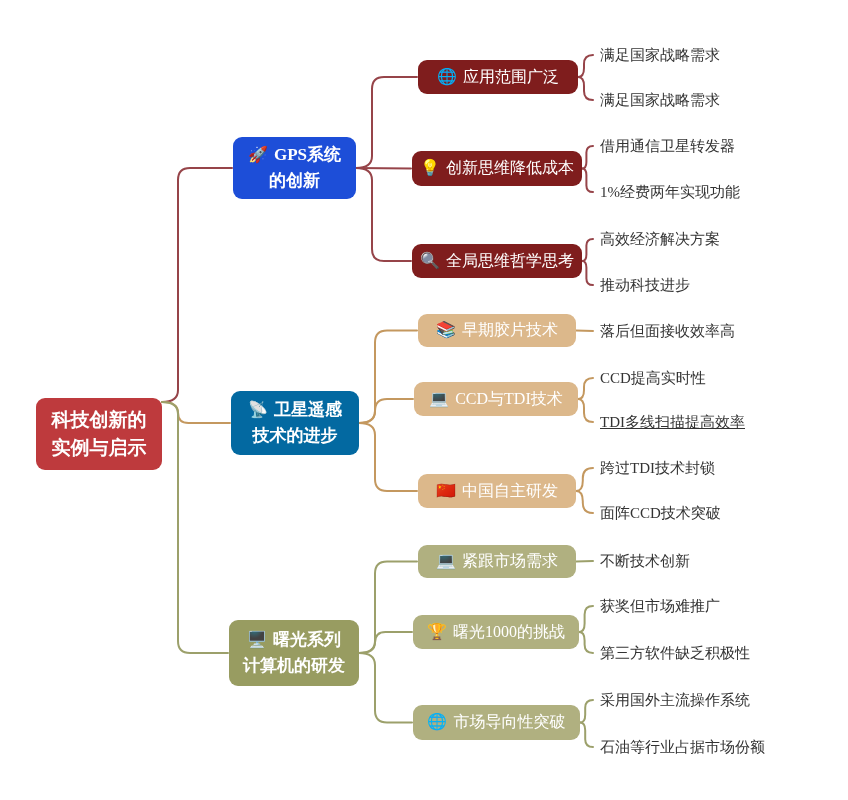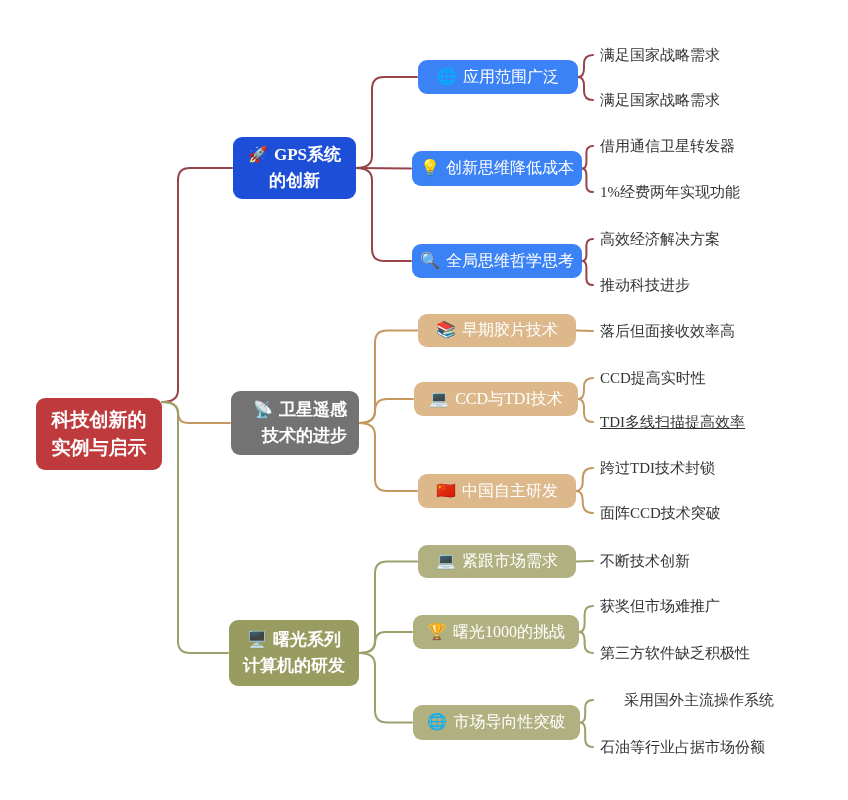--- a/index.html
+++ b/index.html
@@ -10,24 +10,24 @@
   svg.links{position:absolute;left:0;top:0;z-index:0;}
   .node{
     position:absolute;z-index:1;box-sizing:border-box;
     display:flex;flex-direction:column;align-items:center;justify-content:center;
     color:#ffffff;border-radius:9px;text-align:center;
   }
   .node .inner{display:block;}
   .root{background:#BE3A3D;font-size:19px;font-weight:bold;line-height:1.5;padding:2px 8px;}
   .main{font-size:17px;font-weight:600;line-height:1.55;padding:2px 10px;}
   .m0{background:#1d4ed8;}
-  .m1{background:#737373;text-align:right;}
+  .m1{background:#0369a1;}
   .m2{background:#989C61;}
   .sub{font-size:16px;font-weight:500;white-space:nowrap;padding:2px 8px;}
-  .s0{background:#3b82f6;}
+  .s0{background:#7f1d1d;}
   .s1{background:#DCB88B;}
   .s2{background:#B0B080;}
   .leaf{
     position:absolute;z-index:1;font-size:15px;color:#333333;
     line-height:22px;white-space:nowrap;
   }
   .ic{font-style:normal;margin-right:6px;font-size:16px;}
 </style>
 </head>
 <body>
@@ -115,15 +115,15 @@
   <div class="leaf" id="l020" style="left:600px;top:228px;height:22px;">高效经济解决方案</div>
   <div class="leaf" id="l021" style="left:600px;top:274px;height:22px;text-align:center;">推动科技进步</div>
   <div class="leaf" id="l100" style="left:600px;top:320px;height:22px;">落后但面接收效率高</div>
   <div class="leaf" id="l110" style="left:600px;top:367px;height:22px;">CCD提高实时性</div>
   <div class="leaf" id="l111" style="left:600px;top:411px;height:22px;text-decoration:underline;">TDI多线扫描提高效率</div>
   <div class="leaf" id="l120" style="left:600px;top:457px;height:22px;">跨过TDI技术封锁</div>
   <div class="leaf" id="l121" style="left:600px;top:502px;height:22px;">面阵CCD技术突破</div>
   <div class="leaf" id="l200" style="left:600px;top:550px;height:22px;">不断技术创新</div>
   <div class="leaf" id="l210" style="left:600px;top:595px;height:22px;">获奖但市场难推广</div>
   <div class="leaf" id="l211" style="left:600px;top:642px;height:22px;">第三方软件缺乏积极性</div>
-  <div class="leaf" id="l220" style="left:600px;top:689px;height:22px;margin-left:24px;">采用国外主流操作系统</div>
+  <div class="leaf" id="l220" style="left:600px;top:689px;height:22px;">采用国外主流操作系统</div>
   <div class="leaf" id="l221" style="left:600px;top:736px;height:22px;">石油等行业占据市场份额</div>
 </div>
 
 </body></html>

